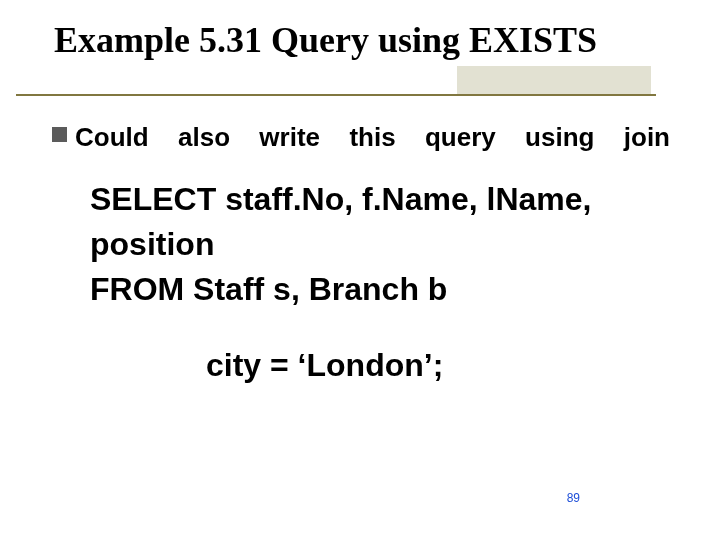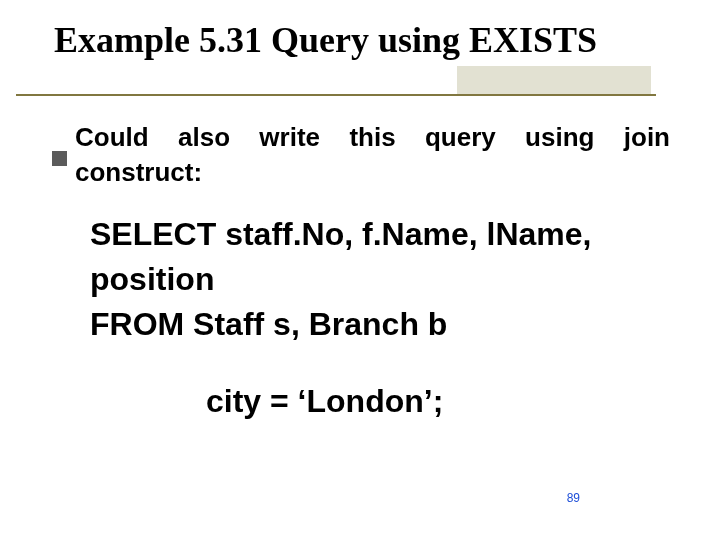--- a/index.html
+++ b/index.html
@@ -50,21 +50,21 @@
     border-top: 2px solid #817740;
   }
   .body {
     position: absolute;
     left: 52px;
     top: 120px;
     width: 618px;
   }
   .bullet-row {
     display: flex;
-    align-items: center;
+    align-items: flex-start;
     margin-bottom: 22px;
   }
   .bullet {
     flex: 0 0 auto;
     width: 15px;
     height: 15px;
     background: #5b5b5b;
     margin-top: 7px;
     margin-right: 8px;
   }
@@ -112,21 +112,20 @@
   </div>
 
   <div class="title-rule"></div>
 
   <div class="body">
 
     <div class="bullet-row">
       <div class="bullet"></div>
       <div class="bullet-text">
         <span class="first-line">Could also write this query using join</span>
-        <span>construct:</span>
       </div>
     </div>
 
     <div class="code-block">
       <div>SELECT staff.No, f.Name, lName, position</div>
       <div>FROM Staff s, Branch b</div>
       <div class="code-indent">city = ‘London’;</div>
     </div>
 
   </div>

